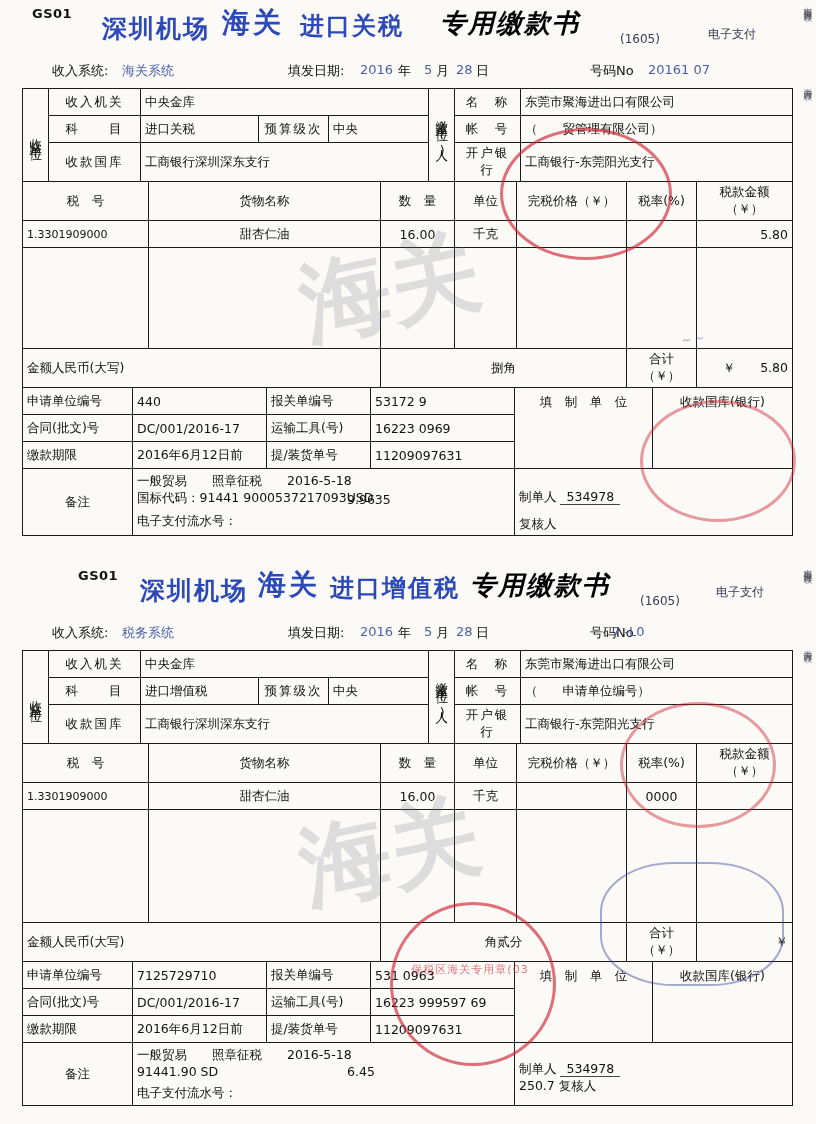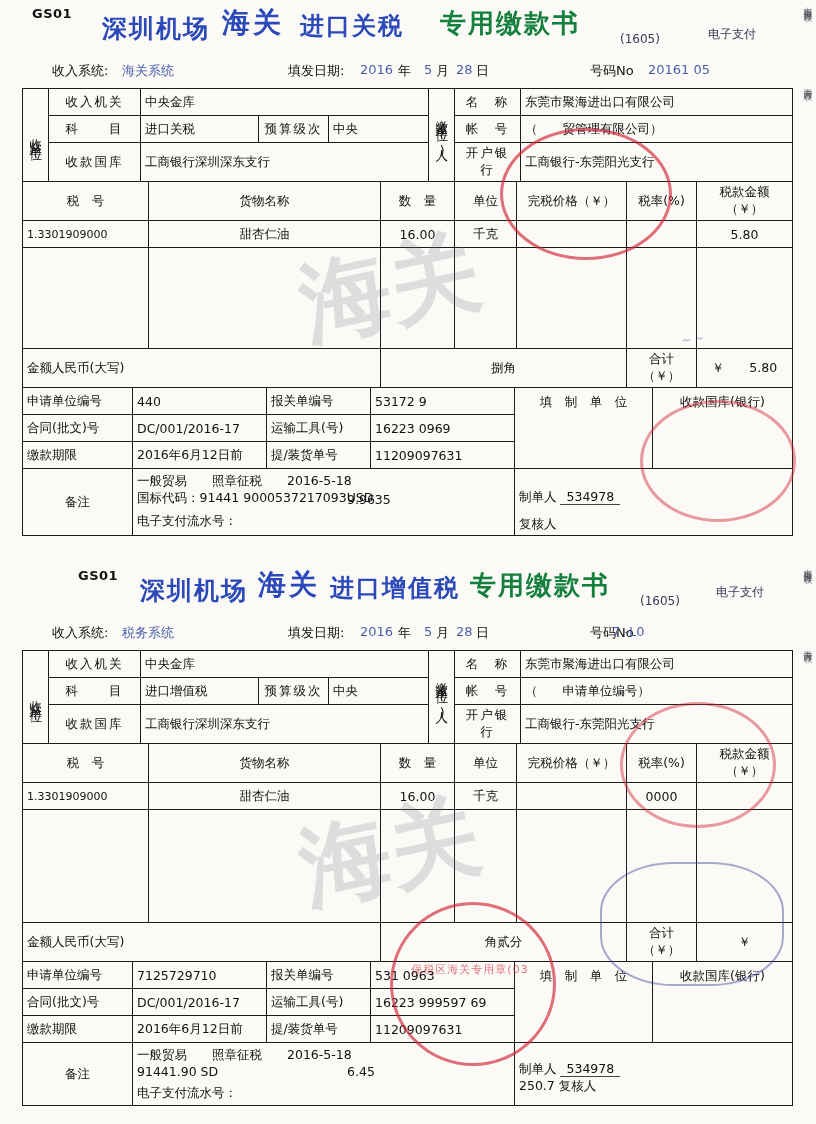--- a/index.html
+++ b/index.html
@@ -17,33 +17,33 @@
   .form{position:absolute;left:0;width:816px;}
   .form.a{top:0;height:560px;}
   .form.b{top:562px;height:562px;}
 
   .hdr{position:relative;height:62px;}
   .gs{position:absolute;left:32px;top:6px;font-size:13px;font-weight:bold;color:#111;letter-spacing:.5px;}
   .airport{position:absolute;left:100px;top:10px;font-size:25px;font-weight:bold;color:#2b49b8;
            font-family:"DejaVu Sans","Liberation Sans",sans-serif;letter-spacing:2px;}
   .customs{position:absolute;left:255px;top:4px;font-size:28px;font-weight:bold;color:#2b49b8;letter-spacing:3px;}
   .taxtype{position:absolute;left:330px;top:8px;font-size:24px;font-weight:bold;color:#2b49b8;letter-spacing:2px;}
-  .maintitle{position:absolute;left:none;top:4px;font-size:26px;font-weight:bold;color:#15803d;letter-spacing:2px;}
+  .maintitle{position:absolute;left:none;top:4px;font-size:26px;font-weight:bold;color:#000000;letter-spacing:2px;font-style:italic;}
   .code1605{position:absolute;top:34px;font-size:12px;color:#3a3a55;}
   .epay{position:absolute;top:8px;font-size:12px;color:#3a3a55;}
 
   .subhdr{position:relative;height:26px;font-size:13px;color:#3a3a55;padding-left:32px;}
   .subhdr .lbl{position:absolute;color:#111;}
   .subhdr .val{position:absolute;color:#4a5fa8;}
 
   table.grid{border-collapse:collapse;width:770px;margin-left:22px;table-layout:fixed;}
   table.grid td{border:1px solid #1b1b1b;font-size:12.5px;padding:2px 4px;height:22px;color:#111;vertical-align:middle;}
   td.blue{color:#4a5fa8;}
   td.c{text-align:center;}
-  td.r{text-align:center;}
+  td.r{text-align:right;}
   .vert{writing-mode:vertical-rl;text-orientation:upright;letter-spacing:3px;line-height:1;text-align:center;}
 
   .lbl-c{text-align:center;letter-spacing:2px;}
 
   .note{margin-left:40px;margin-top:4px;font-size:12.5px;color:#111;}
 
   
   .stamp{position:absolute;border-radius:50%;pointer-events:none;}
   .stamp-red{border:3px solid rgba(206,35,52,.65);}
   .stamp-blue{border:2px solid rgba(60,70,160,.45);}
@@ -74,21 +74,21 @@
       <span class="lbl" style="left:52px;">收入系统:</span>
       <span class="val" style="left:122px;">海关系统</span>
       <span class="lbl" style="left:288px;">填发日期:</span>
       <span class="val" style="left:360px;">2016</span>
       <span class="lbl" style="left:398px;">年</span>
       <span class="val" style="left:424px;">5</span>
       <span class="lbl" style="left:436px;">月</span>
       <span class="val" style="left:456px;">28</span>
       <span class="lbl" style="left:476px;">日</span>
       <span class="lbl" style="left:590px;">号码No</span>
-      <span class="val" style="left:648px;">20161            05</span>
+      <span class="val" style="left:648px;">20161            07</span>
     </div>
 
     <table class="grid">
       <colgroup>
         <col style="width:26px">
           <col style="width:92px">
           <col style="width:118px">
         <col style="width:70px">
           <col style="width:100px">
         <col style="width:26px">

